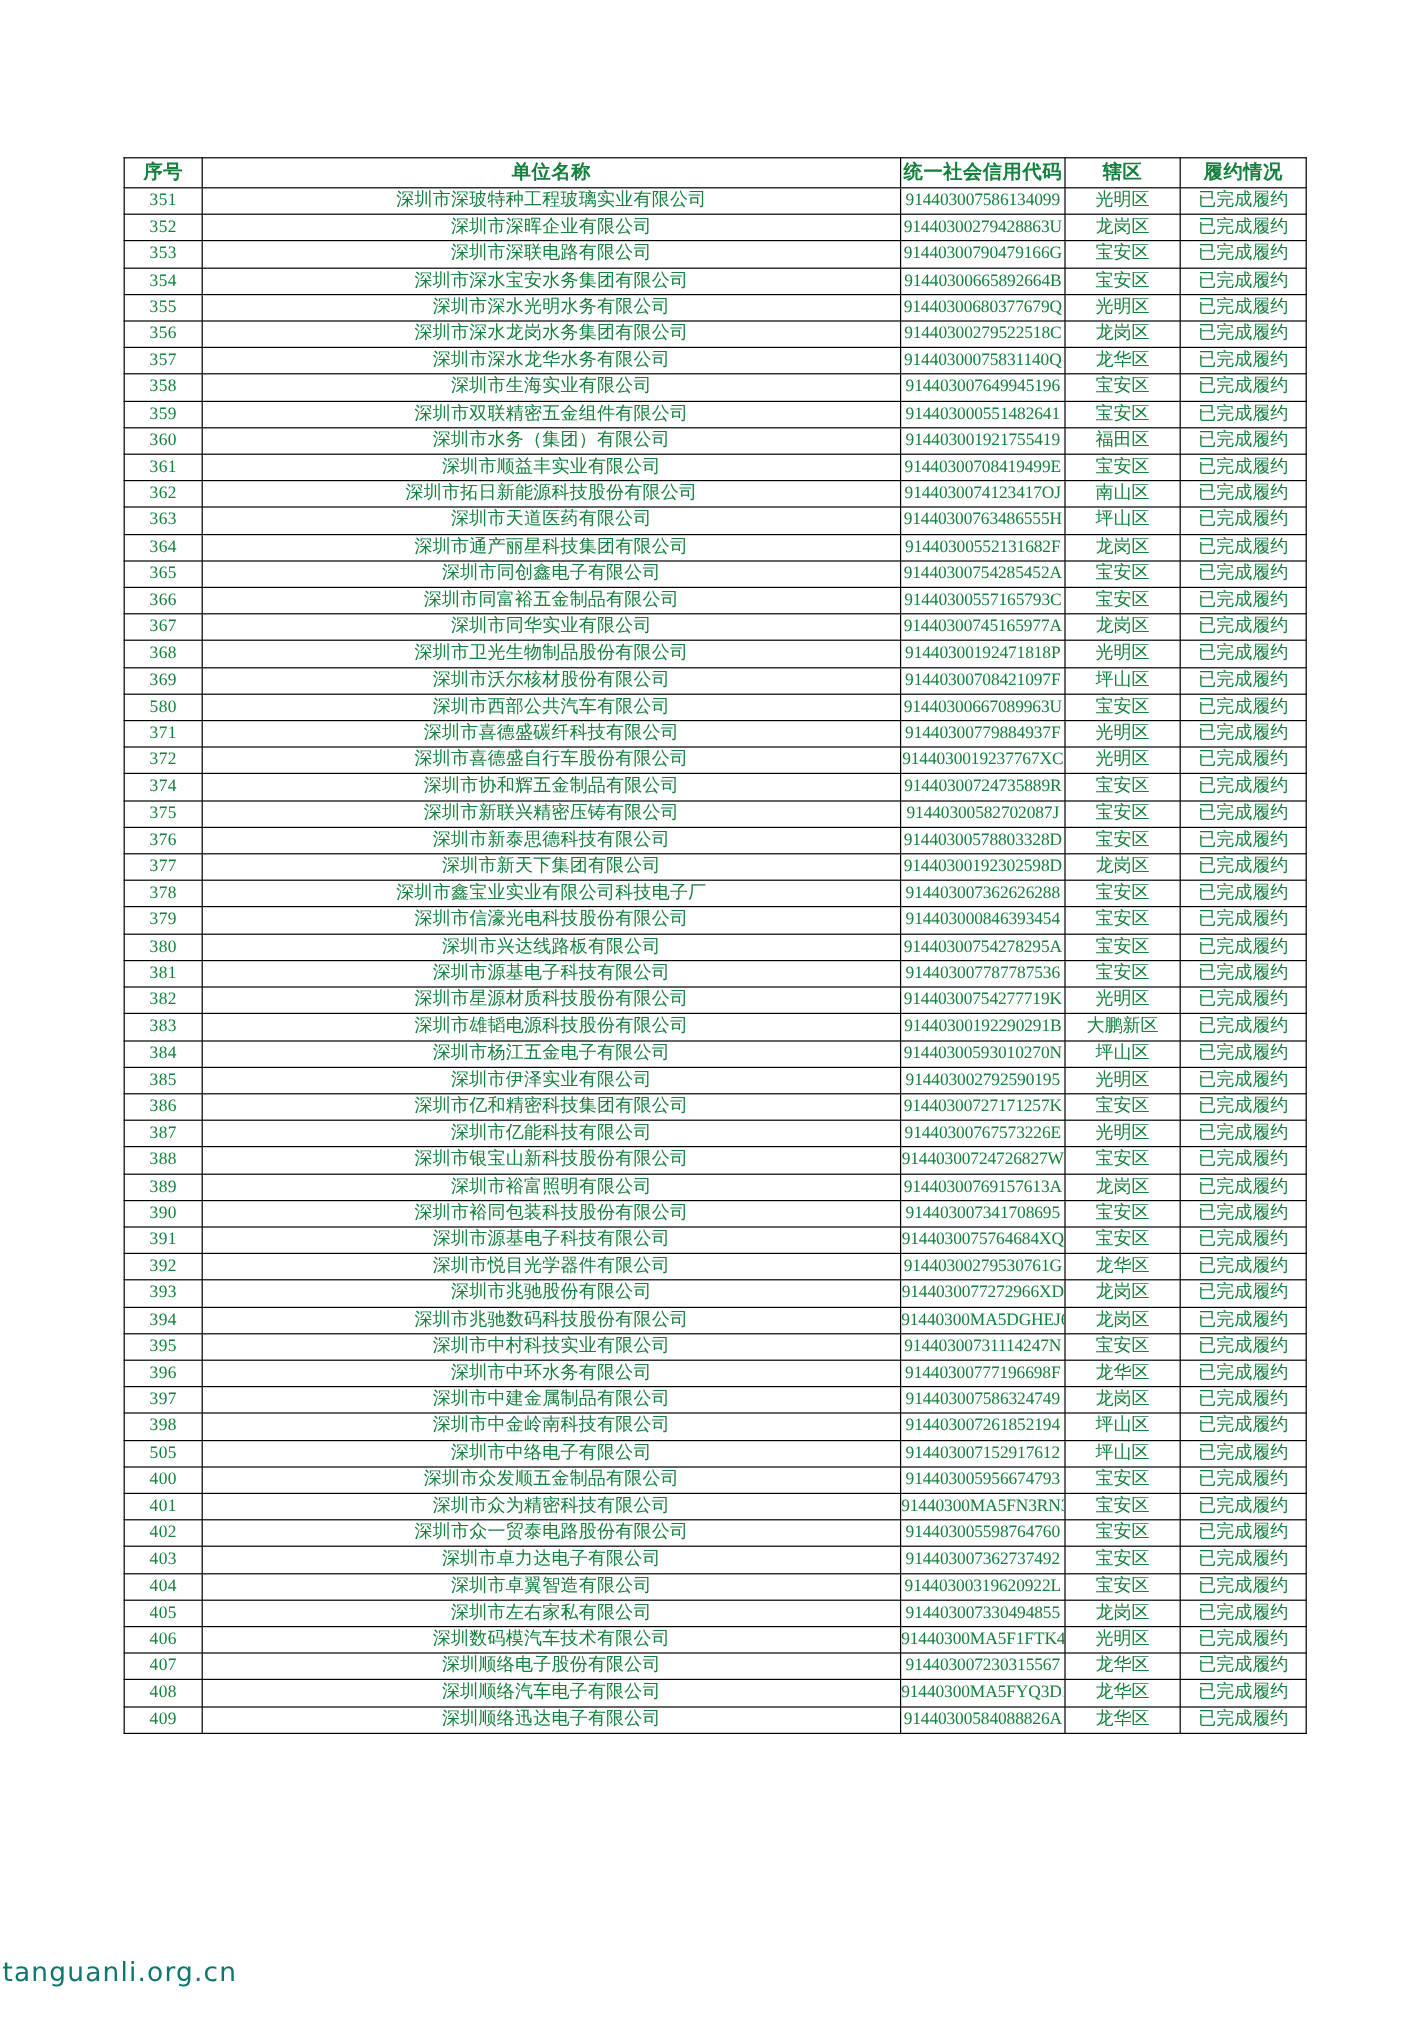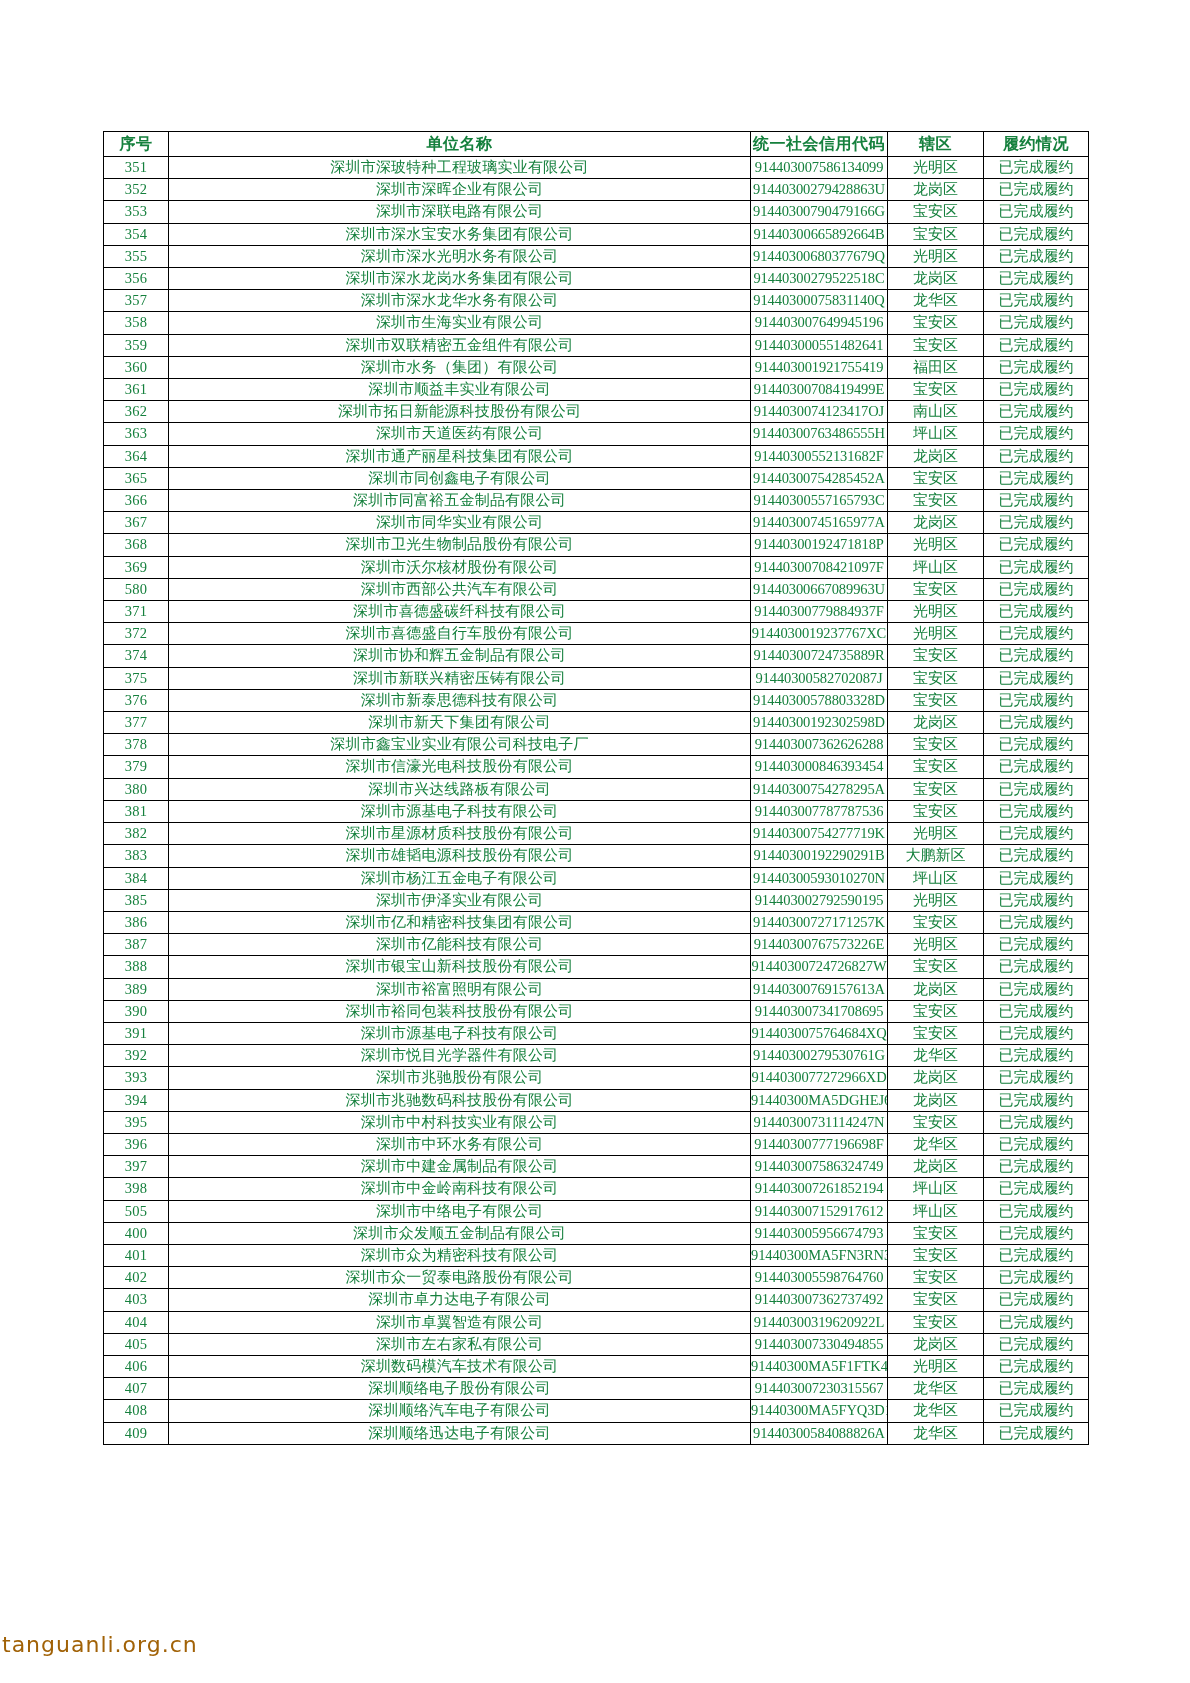--- a/index.html
+++ b/index.html
@@ -85,21 +85,21 @@
     font-size: 15px;
   }
 
   #watermark {
     position: absolute;
     left: 2px;
     top: 1632px;
     font-family: "DejaVu Sans", sans-serif;
     font-size: 22px;
     letter-spacing: 1px;
-    color: #a16207;
+    color: #0f766e;
     user-select: none;
     white-space: nowrap;
   }
 </style>
 </head>
 <body>
 
 <div id="page">
 
   <div id="table-wrap">

